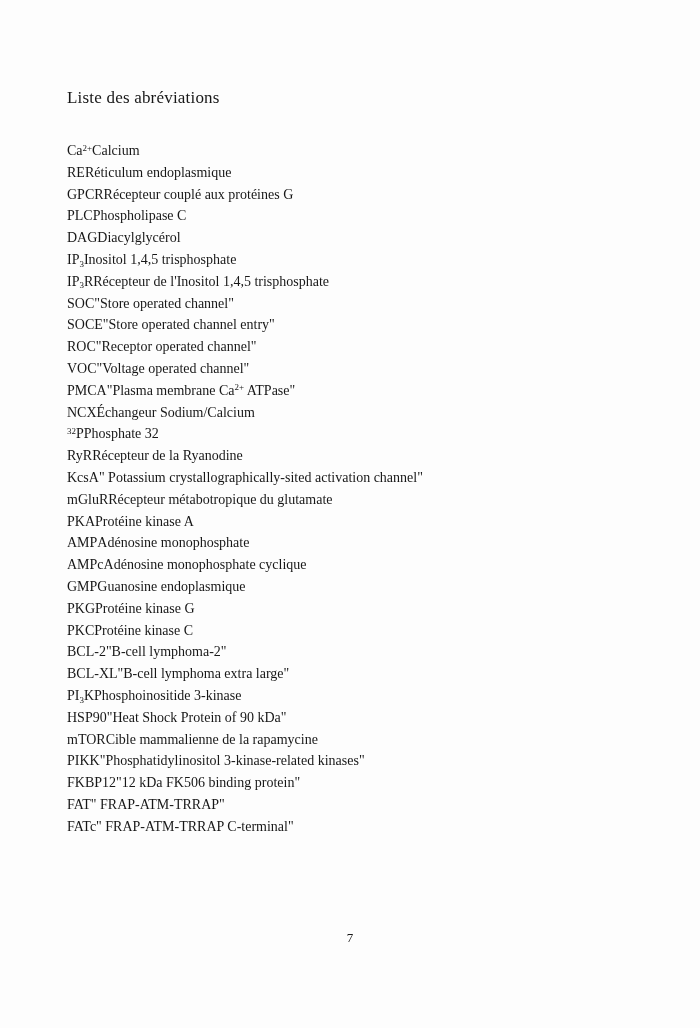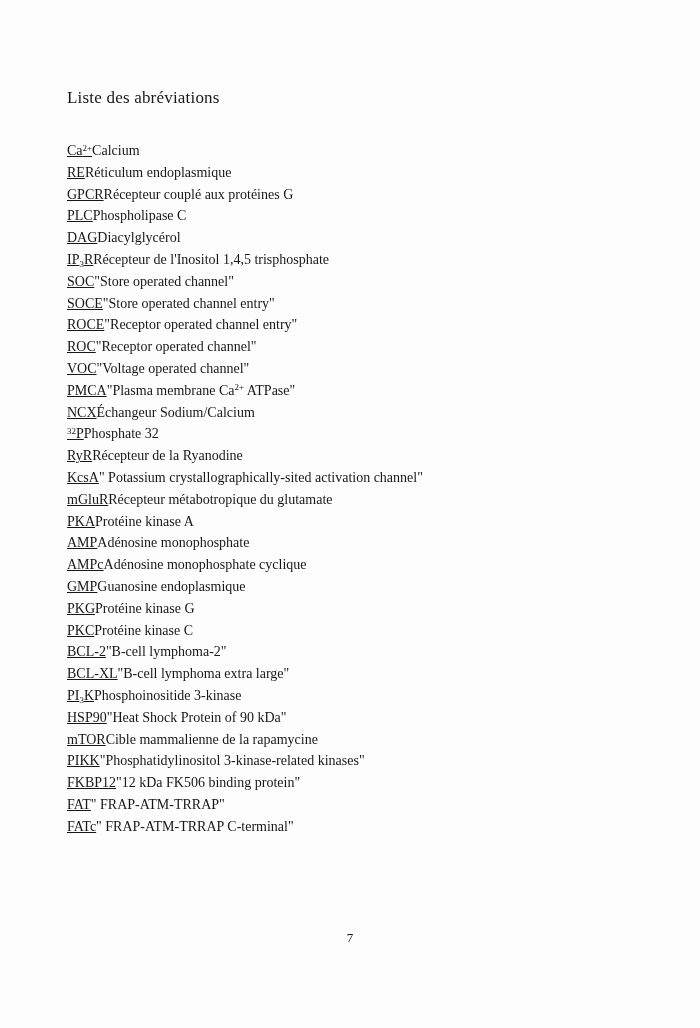--- a/index.html
+++ b/index.html
@@ -35,21 +35,20 @@
     display: flex;
     justify-content: space-between;
     align-items: baseline;
     line-height: 21.8px;
     font-size: 14px;
     white-space: nowrap;
   }
   .term {
     flex: 0 0 auto;
     text-align: center;
-    text-decoration: underline;
   }
   .def {
     flex: 1 1 auto;
     text-align: left;
   }
   .sup {
     font-size: 0.64em;
     position: relative;
     top: -0.48em;
     line-height: 0;
@@ -89,34 +88,34 @@
       </div>
       <div class="row">
         <span class="term">PLC</span>
         <span class="def">Phospholipase C</span>
       </div>
       <div class="row">
         <span class="term">DAG</span>
         <span class="def">Diacylglycérol</span>
       </div>
       <div class="row">
+        <span class="term">IP<span class="sub">3</span></span>
+        <span class="def">Inositol 1,4,5 trisphosphate</span>
+      </div>
+      <div class="row">
         <span class="term">IP<span class="sub">3</span>R</span>
         <span class="def">Récepteur de l'Inositol 1,4,5 trisphosphate</span>
       </div>
       <div class="row">
         <span class="term">SOC</span>
         <span class="def">"Store operated channel"</span>
       </div>
       <div class="row">
         <span class="term">SOCE</span>
         <span class="def">"Store operated channel entry"</span>
-      </div>
-      <div class="row">
-        <span class="term">ROCE</span>
-        <span class="def">"Receptor operated channel entry"</span>
       </div>
       <div class="row">
         <span class="term">ROC</span>
         <span class="def">"Receptor operated channel"</span>
       </div>
       <div class="row">
         <span class="term">VOC</span>
         <span class="def">"Voltage operated channel"</span>
       </div>
       <div class="row">

